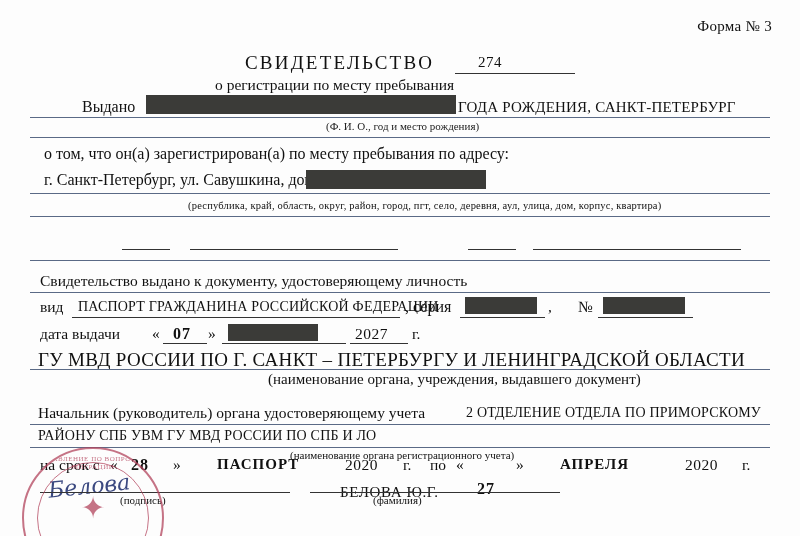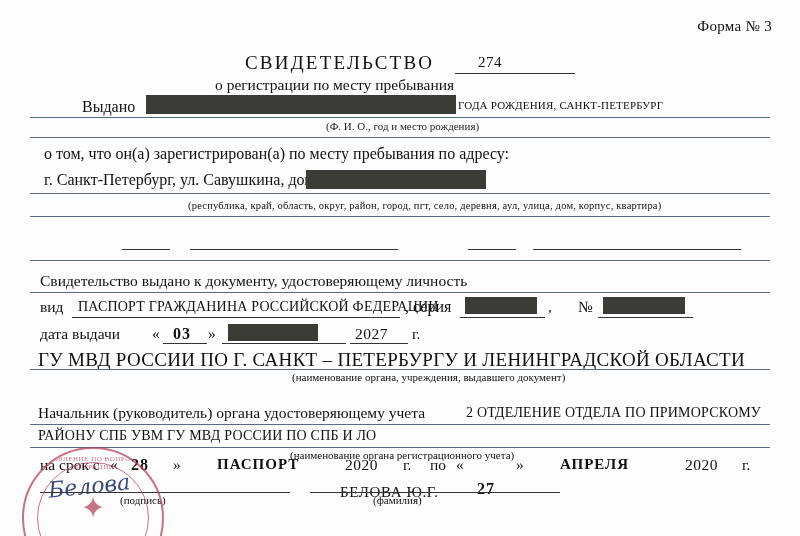--- a/index.html
+++ b/index.html
@@ -69,21 +69,21 @@
   }
   .redact {
     position: absolute;
     background: #3b3b38;
   }
   .r1 { top: 95px; left: 146px; width: 310px; height: 19px; }
   .born-city {
     position: absolute;
     top: 99px;
     left: 458px;
-    font-size: 11px;
+    font-size: 15px;
     letter-spacing: 0.2px;
   }
   .rule {
     position: absolute;
     border-bottom: 1px solid #5a6a86;
   }
   .rule-1 { top: 117px; left: 30px; width: 740px; }
   .cap-fio {
     position: absolute;
     top: 120px;
@@ -164,21 +164,21 @@
   .q6 { position: absolute; top: 325px; left: 208px; font-size: 15.5px; }
   .r5 { top: 324px; left: 228px; width: 90px; height: 17px; }
   .y3 { position: absolute; top: 325px; left: 355px; font-size: 15.5px; letter-spacing: 0.5px; }
   .g3 { position: absolute; top: 325px; left: 412px; font-size: 15.5px; }
   .u-d3 { position: absolute; top: 343px; left: 163px; width: 44px; border-bottom: 1px solid #333; }
   .u-m3 { position: absolute; top: 343px; left: 222px; width: 124px; border-bottom: 1px solid #333; }
   .u-y3 { position: absolute; top: 343px; left: 350px; width: 58px; border-bottom: 1px solid #333; }
 
   .organ { position: absolute; top: 349px; left: 38px; font-size: 19px; letter-spacing: 0.3px; }
   .rule-7 { top: 369px; left: 30px; width: 740px; }
-  .cap-organ { position: absolute; top: 371px; left: 268px; font-size: 11px; margin-left: 24px; }
+  .cap-organ { position: absolute; top: 371px; left: 268px; font-size: 15px; }
 
   
   .chief-lbl { position: absolute; top: 404px; left: 38px; font-size: 15.5px; }
   .chief-val { position: absolute; top: 405px; left: 466px; font-size: 14px; letter-spacing: 0.2px; }
   .rule-8 { top: 424px; left: 30px; width: 740px; }
   .chief-val2 { position: absolute; top: 428px; left: 38px; font-size: 14px; letter-spacing: 0.2px; }
   .rule-9 { top: 447px; left: 30px; width: 740px; }
   .cap-chief { position: absolute; top: 449px; left: 290px; font-size: 11px; }
 
   
@@ -306,21 +306,21 @@
   <div class="seriya">, серия</div>
   <div class="redact r3"></div>
   <div class="u-ser"></div>
   <div class="comma1">,</div>
   <div class="nomer">№</div>
   <div class="redact r4"></div>
   <div class="u-num"></div>
 
   <div class="data-lbl">дата выдачи</div>
   <div class="q5">«</div>
-  <div class="d3">03</div>
+  <div class="d3">07</div>
   <div class="q6">»</div>
   <div class="redact r5"></div>
   <div class="y3">2027</div>
   <div class="g3">г.</div>
   <div class="u-d3"></div>
   <div class="u-m3"></div>
   <div class="u-y3"></div>
 
   <div class="organ">ГУ  МВД  РОССИИ  ПО  Г. САНКТ – ПЕТЕРБУРГУ  И  ЛЕНИНГРАДСКОЙ ОБЛАСТИ</div>
   <div class="rule rule-7"></div>

